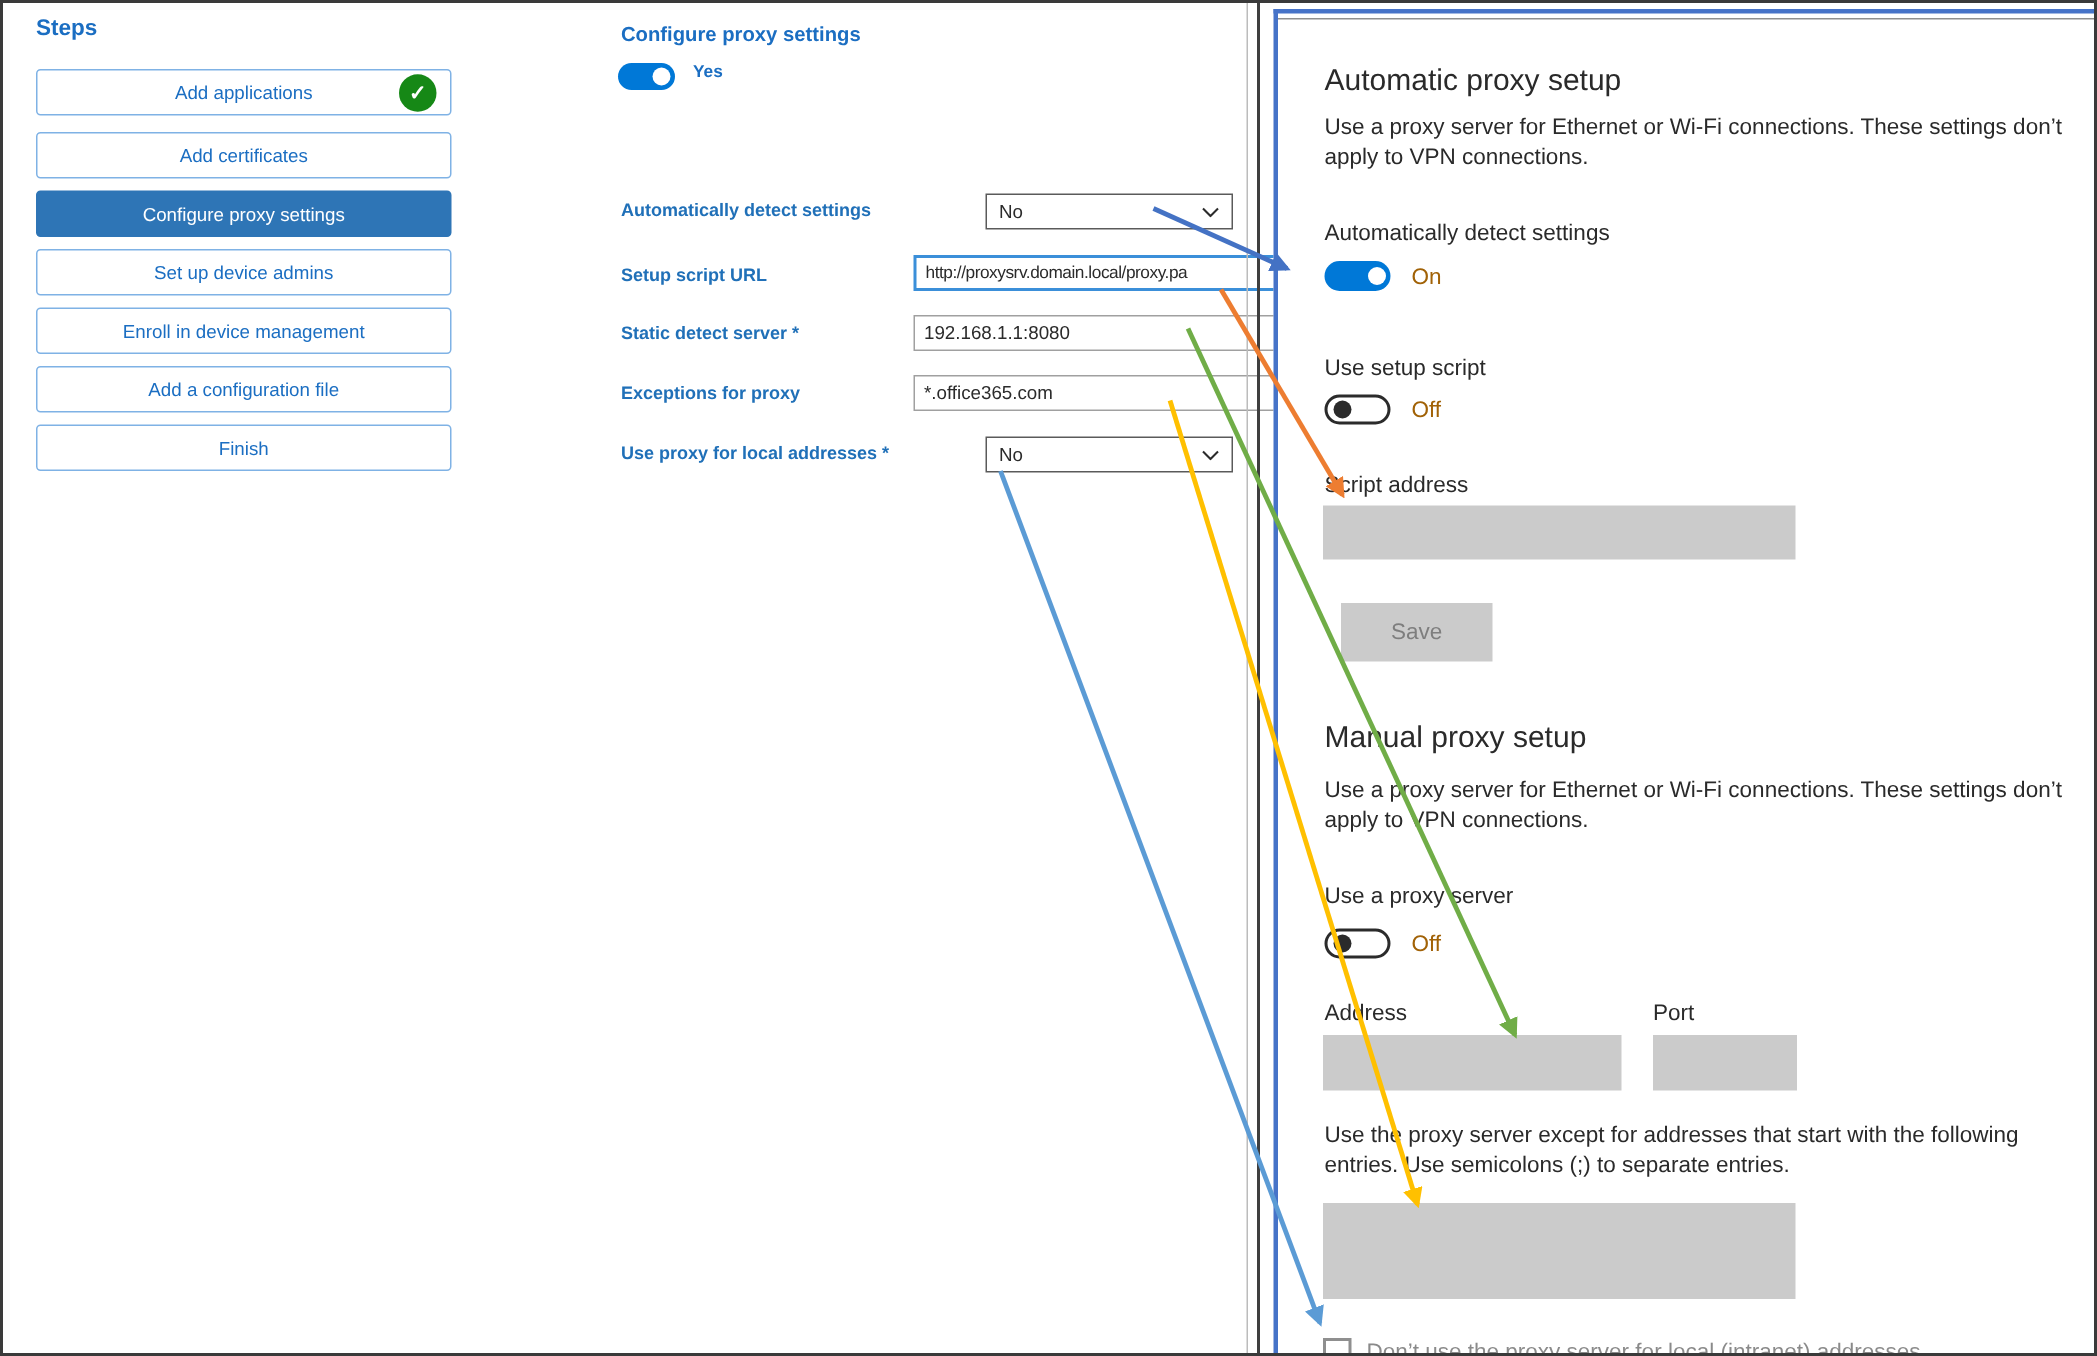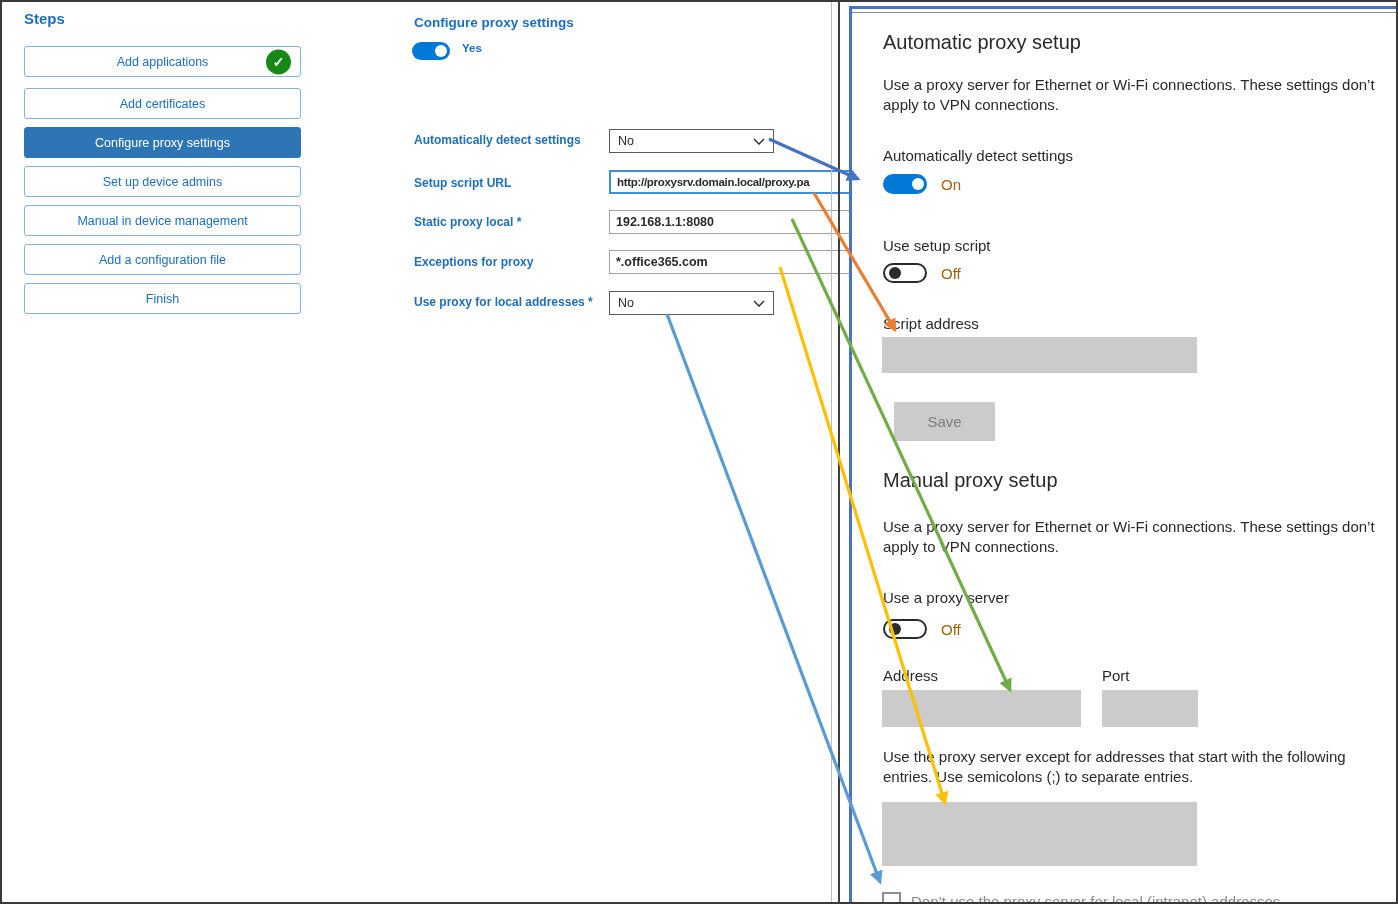--- a/index.html
+++ b/index.html
@@ -31,36 +31,36 @@
   .toggle.off .knob{background:#2b2b2b;left:4px;}
   .toggle.sm{width:38px;height:18px;}
   .toggle.sm .knob{width:12px;height:12px;}
   .toggle.lg{width:44px;height:20px;}
   .toggle.lg .knob{width:12px;height:12px;}
   .mid-toggle-row{position:absolute;left:410px;top:40px;display:flex;align-items:flex-start;gap:12px;}
   .mid-toggle-row .yes{font-size:11.5px;font-weight:bold;color:#1b6ec2;}
   .field-label{position:absolute;left:412px;width:195px;font-size:12px;font-weight:bold;color:#2070b8;}
   .ctl{position:absolute;left:607px;height:24px;box-sizing:border-box;background:#fff;
        display:flex;align-items:center;font-size:12.5px;color:#2b2b2b;}
-  .ctl.select{width:165px;border:1px solid #5a5a5a;padding:0 8px;justify-content:space-between;}
-  .ctl.input{width:248px;border:1px solid #a0a0a0;padding:0 6px;overflow:hidden;white-space:nowrap;font-weight:bold;}
+  .ctl.select{width:165px;border:1px solid #5a5a5a;padding:0 8px;justify-content:space-between;margin-left:48px;}
+  .ctl.input{width:248px;border:1px solid #a0a0a0;padding:0 6px;overflow:hidden;white-space:nowrap;}
   .ctl.input.focused{border:2px solid #3b8fd9;}
   .ctl .url{font-size:11.5px;letter-spacing:-0.3px;}
   .chev{flex:0 0 auto;}
   
   .vline-light{position:absolute;left:829px;top:0;width:1px;height:904px;background:#bcbcbc;}
   .vline-dark{position:absolute;left:836px;top:0;width:2px;height:904px;background:#3f3f3f;}
   
   .panel{
     position:absolute;left:847px;top:4px;width:551px;height:900px;background:#fff;
     border-left:3px solid #4673c8;border-top:3px solid #4673c8;box-sizing:border-box;color:#2b2b2b;
   }
   .panel .frame-line{position:absolute;left:0;right:0;top:3px;height:1px;background:#8f8f8f;}
   .p-abs{position:absolute;}
-  .p-head{font-size:20px;font-weight:400;color:#2a2a2a;}
+  .p-head{font-size:20px;font-weight:400;color:#2a2a2a;margin-top:12px;}
   .p-text{font-size:15px;line-height:20px;color:#2a2a2a;}
   .p-label{font-size:15px;color:#2a2a2a;}
   .state-lbl{font-size:15px;color:#a16207;margin-left:14px;}
   .tog-row{display:flex;align-items:center;}
   .gray-box{background:#cbcbcb;}
   .save-btn{width:101px;height:39px;background:#cbcbcb;border:none;color:#7e7e7e;
             font-size:15px;font-family:"Liberation Sans",sans-serif;cursor:pointer;margin-left:12px;}
   .cb-row{display:flex;align-items:flex-start;}
   .cb-box{width:19px;height:19px;border:2px solid #8f8f8f;background:#fff;box-sizing:border-box;flex:0 0 auto;}
   .cb-lbl{font-size:15px;color:#8a8a8a;margin-left:10px;line-height:19px;}
@@ -81,21 +81,21 @@
   <div class="step-btn" style="top:86px">
     <span>Add certificates</span>
   </div>
   <div class="step-btn active" style="top:125px">
     <span>Configure proxy settings</span>
   </div>
   <div class="step-btn" style="top:164px">
     <span>Set up device admins</span>
   </div>
   <div class="step-btn" style="top:203px">
-    <span>Manual in device management</span>
+    <span>Enroll in device management</span>
   </div>
   <div class="step-btn" style="top:281px">
     <span>Finish</span>
   </div>
   <div class="step-btn" style="top:242px">
     <span>Add a configuration file</span>
   </div>
 
   <div class="form-title">Configure proxy settings</div>
 
@@ -112,21 +112,21 @@
     <svg class="chev" width="12" height="7" viewBox="0 0 12 7">
         <polyline points="1,1 6,6 11,1" fill="none" stroke="#2b2b2b" stroke-width="1.4"></polyline>
       </svg>
   </div>
 
   <div class="field-label" style="top:174px">Setup script URL</div>
   <div class="ctl input focused" style="top:168px">
     <span class="url">http://proxysrv.domain.local/proxy.pa</span>
   </div>
 
-  <div class="field-label" style="top:213px">Static proxy local *</div>
+  <div class="field-label" style="top:213px">Static detect server *</div>
   <div class="ctl input" style="top:208px">
     <span>192.168.1.1:8080</span>
   </div>
 
   <div class="field-label" style="top:253px">Exceptions for proxy</div>
   <div class="ctl input" style="top:248px">
     <span>*.office365.com</span>
   </div>
 
   <div class="field-label" style="top:293px">Use proxy for local addresses *</div>

